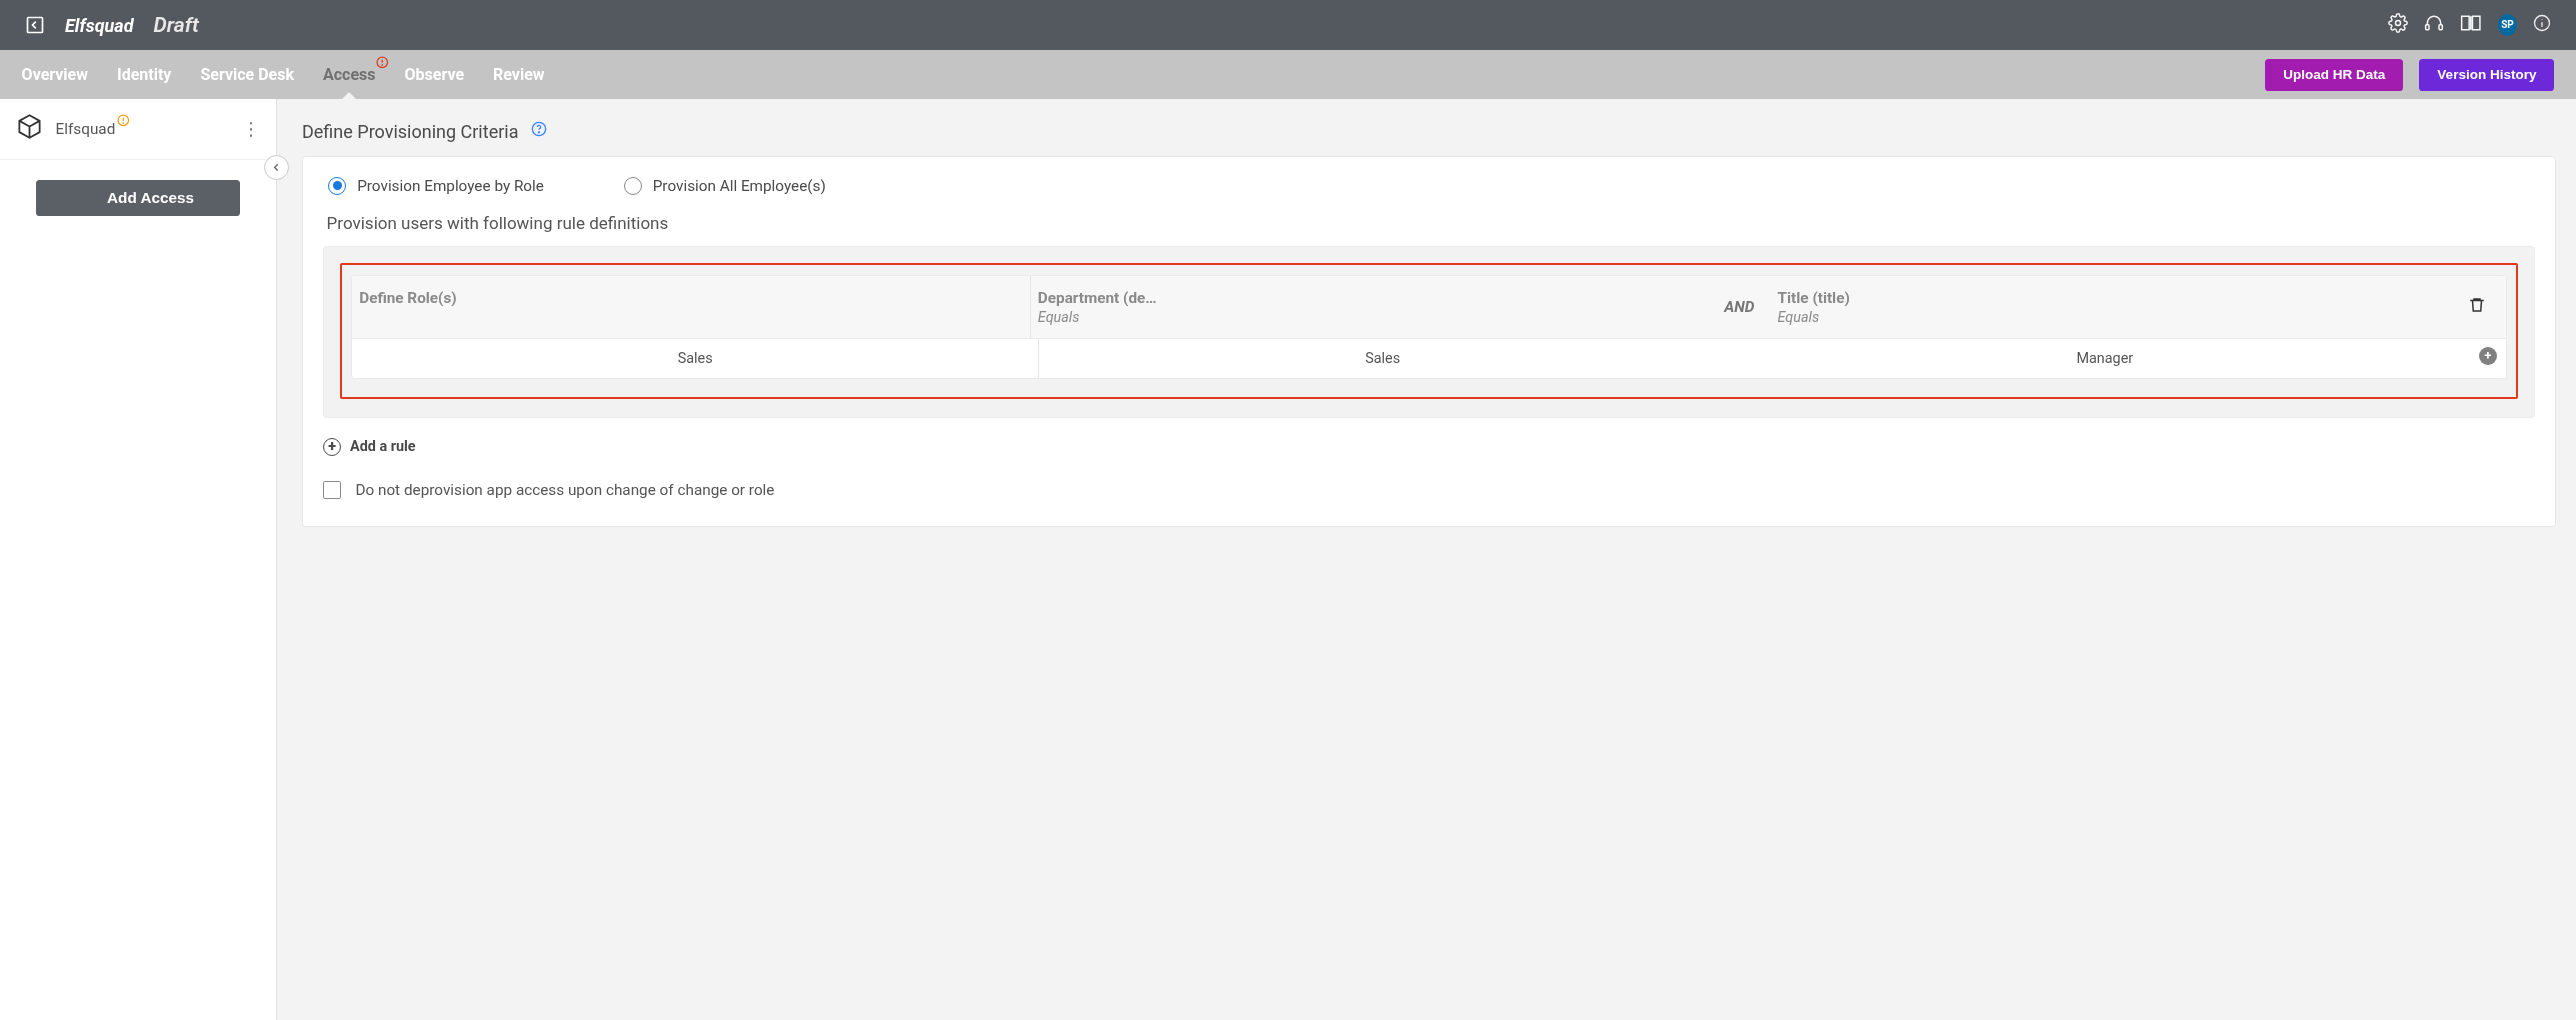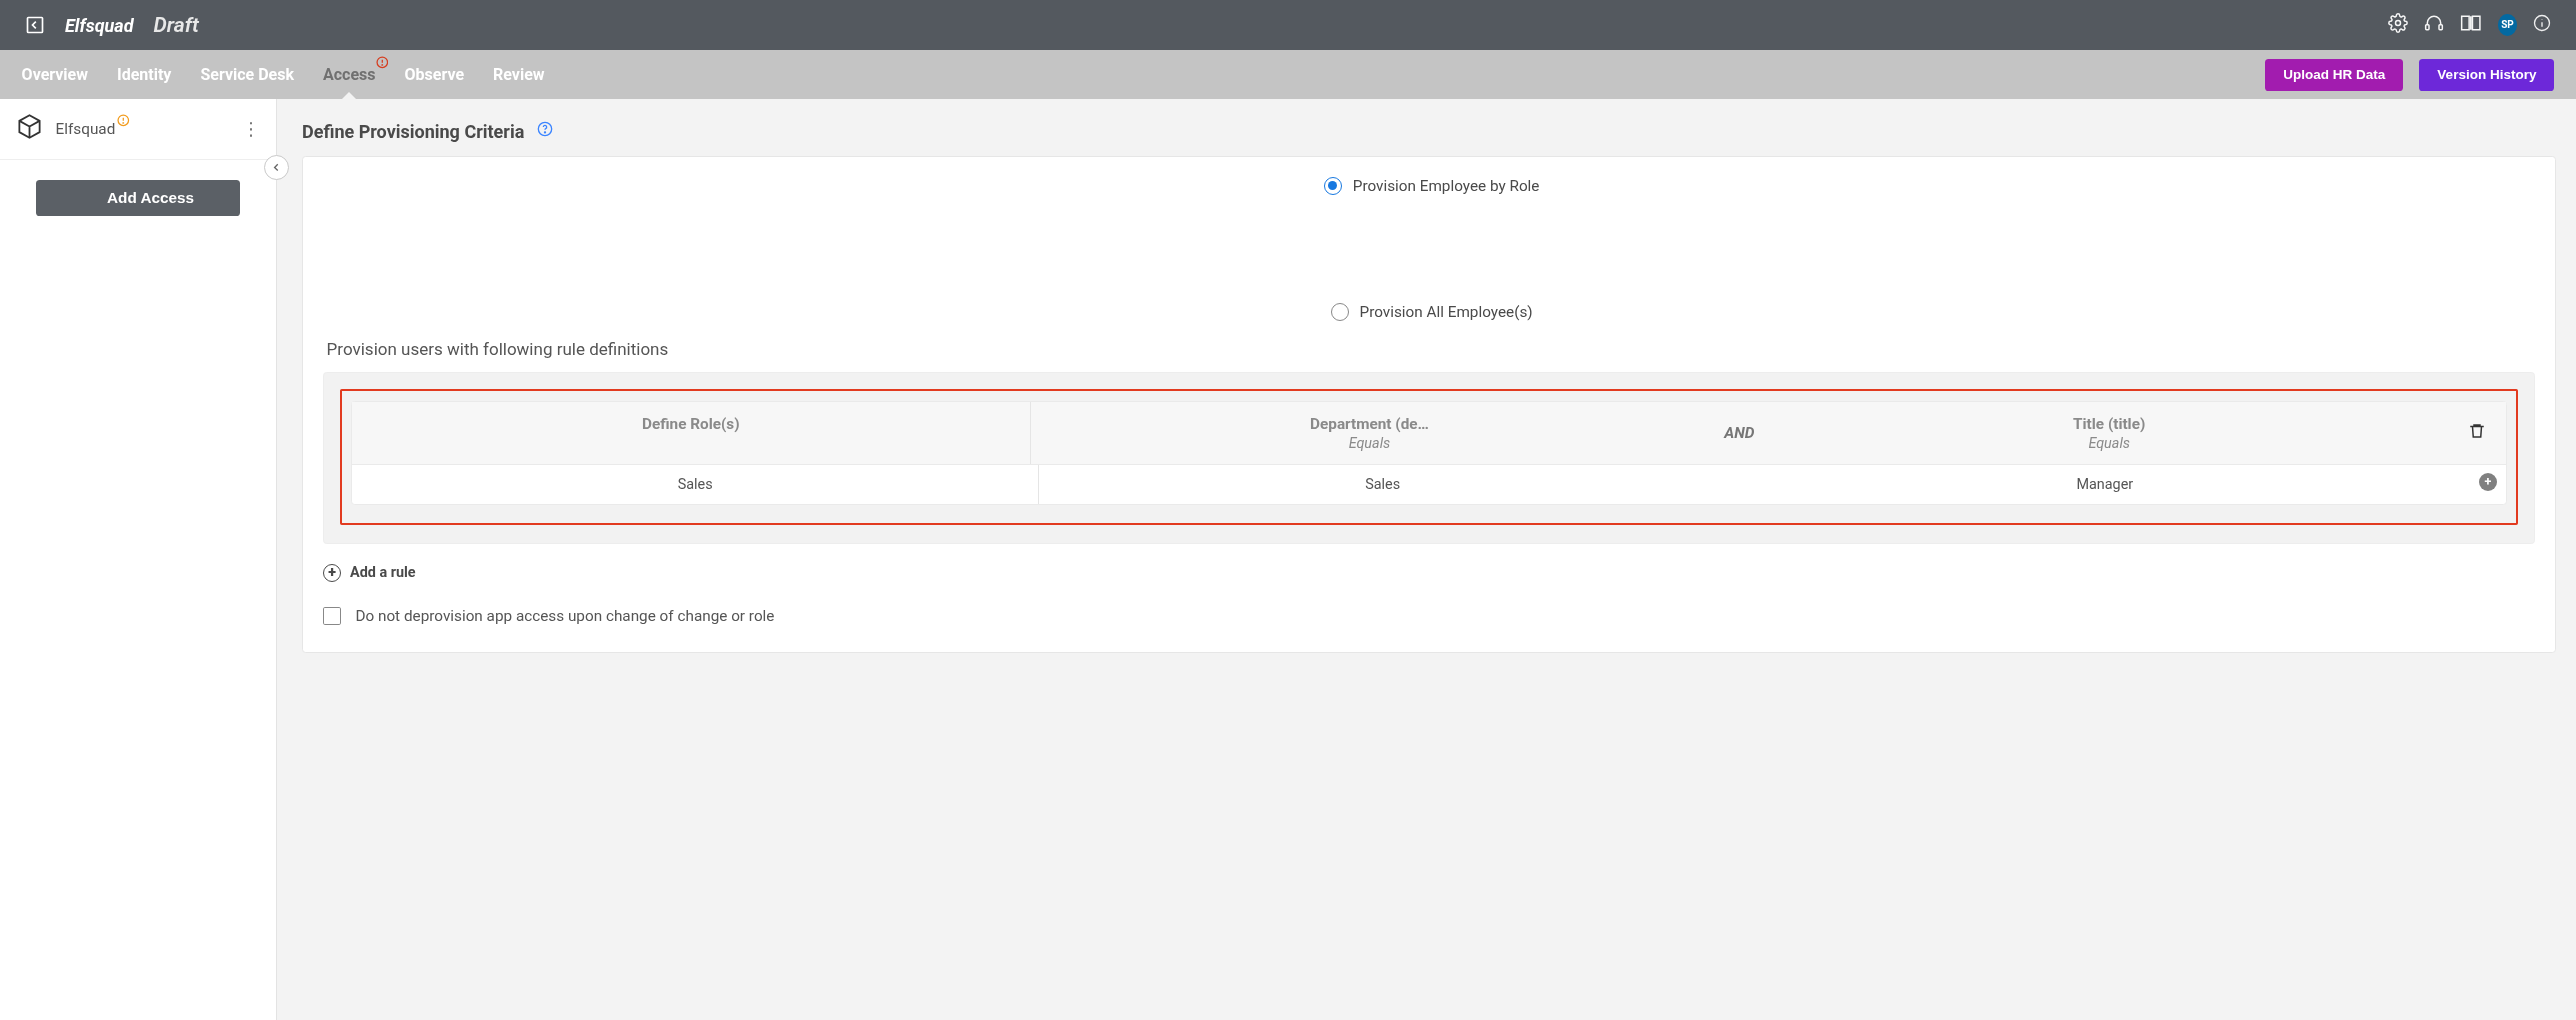--- a/index.html
+++ b/index.html
@@ -57,37 +57,37 @@
   .btn-add{background:#5b6066;color:#fff;height:36px;width:100%;border-radius:3.6px;font-weight:700;font-size:15.3px;border:none;cursor:pointer;padding-left:25px;}
   .collapse-handle{
     position:absolute;top:56px;right:-12.6px;width:25px;height:25px;border-radius:50%;
     background:#fff;border:0.9px solid #c9c9c9;display:flex;align-items:center;justify-content:center;cursor:pointer;
   }
   .collapse-handle svg{display:block;}
 
   
   .main{flex:1;padding:21.6px 20px 27px 25px;background:#f3f3f3;}
   .section-title-row{display:flex;align-items:center;gap:12.6px;margin-bottom:14.4px;}
-  .section-title{font-size:18px;font-weight:700;color:#4a4a4a;}
+  .section-title{font-size:18px;font-weight:400;color:#4a4a4a;}
   .help-icon{color:#3a84ff;}
   .panel{background:#fff;border:0.9px solid #e6e6e6;border-radius:3.6px;padding:20px 20px 27px 20px;}
 
-  .radio-row{display:flex;gap:108px;align-items:center;margin-bottom:18px;margin-left:5.4px;flex-direction:column;}
+  .radio-row{display:flex;gap:80px;align-items:center;margin-bottom:18px;margin-left:5.4px;}
   .radio-opt{display:flex;align-items:center;gap:10.8px;font-size:15.3px;color:#4a4a4a;}
   .radio{width:18px;height:18px;border-radius:50%;border:1.8px solid #888;display:inline-flex;align-items:center;justify-content:center;}
   .radio.sel{border-color:#1778e0;}
   .radio.sel::after{content:"";width:9px;height:9px;border-radius:50%;background:#1778e0;}
 
   .rule-caption{font-size:17px;color:#555;margin:1.8px 0 12.6px 3.6px;}
 
   .rules-outer{background:#f2f2f2;border:0.9px solid #ededed;border-radius:3.6px;padding:16px 16px 18px 16px;}
   .rules-red{border:2.7px solid #e23a1f;padding:10.8px 9px 18px 9px;border-radius:1.8px;}
   .rules-card{background:#fff;border:0.9px solid #eaeaea;border-radius:3.6px;position:relative;}
   .rules-head{display:flex;align-items:stretch;background:#f7f7f7;}
-  .col{flex:1;text-align:center;padding:12.6px 7.2px;}
+  .col{flex:1;padding:12.6px 7.2px;}
   .col.role{border-right:0.9px solid #e5e5e5;min-width:270px;}
   .col-title{font-weight:700;color:#8a8a8a;font-size:15.3px;}
   .col-sub{font-style:italic;color:#8a8a8a;font-size:14.4px;margin-top:1.8px;}
   .and{display:flex;align-items:center;justify-content:center;font-style:italic;font-weight:700;color:#767676;padding:0 16px;font-size:15.3px;}
   .col.trash{flex:0 0 58px;display:flex;align-items:center;justify-content:center;}
   .rules-body{display:flex;align-items:stretch;border-top:0.9px solid #eaeaea;}
   .cell{flex:1;text-align:center;padding:10.8px 7.2px;font-size:14.4px;color:#555;}
   .cell.role{border-right:0.9px solid #e5e5e5;min-width:270px;}
   .cell.dummy{flex:0 0 58px;position:relative;}
   .and-body{padding:0 16px;}

